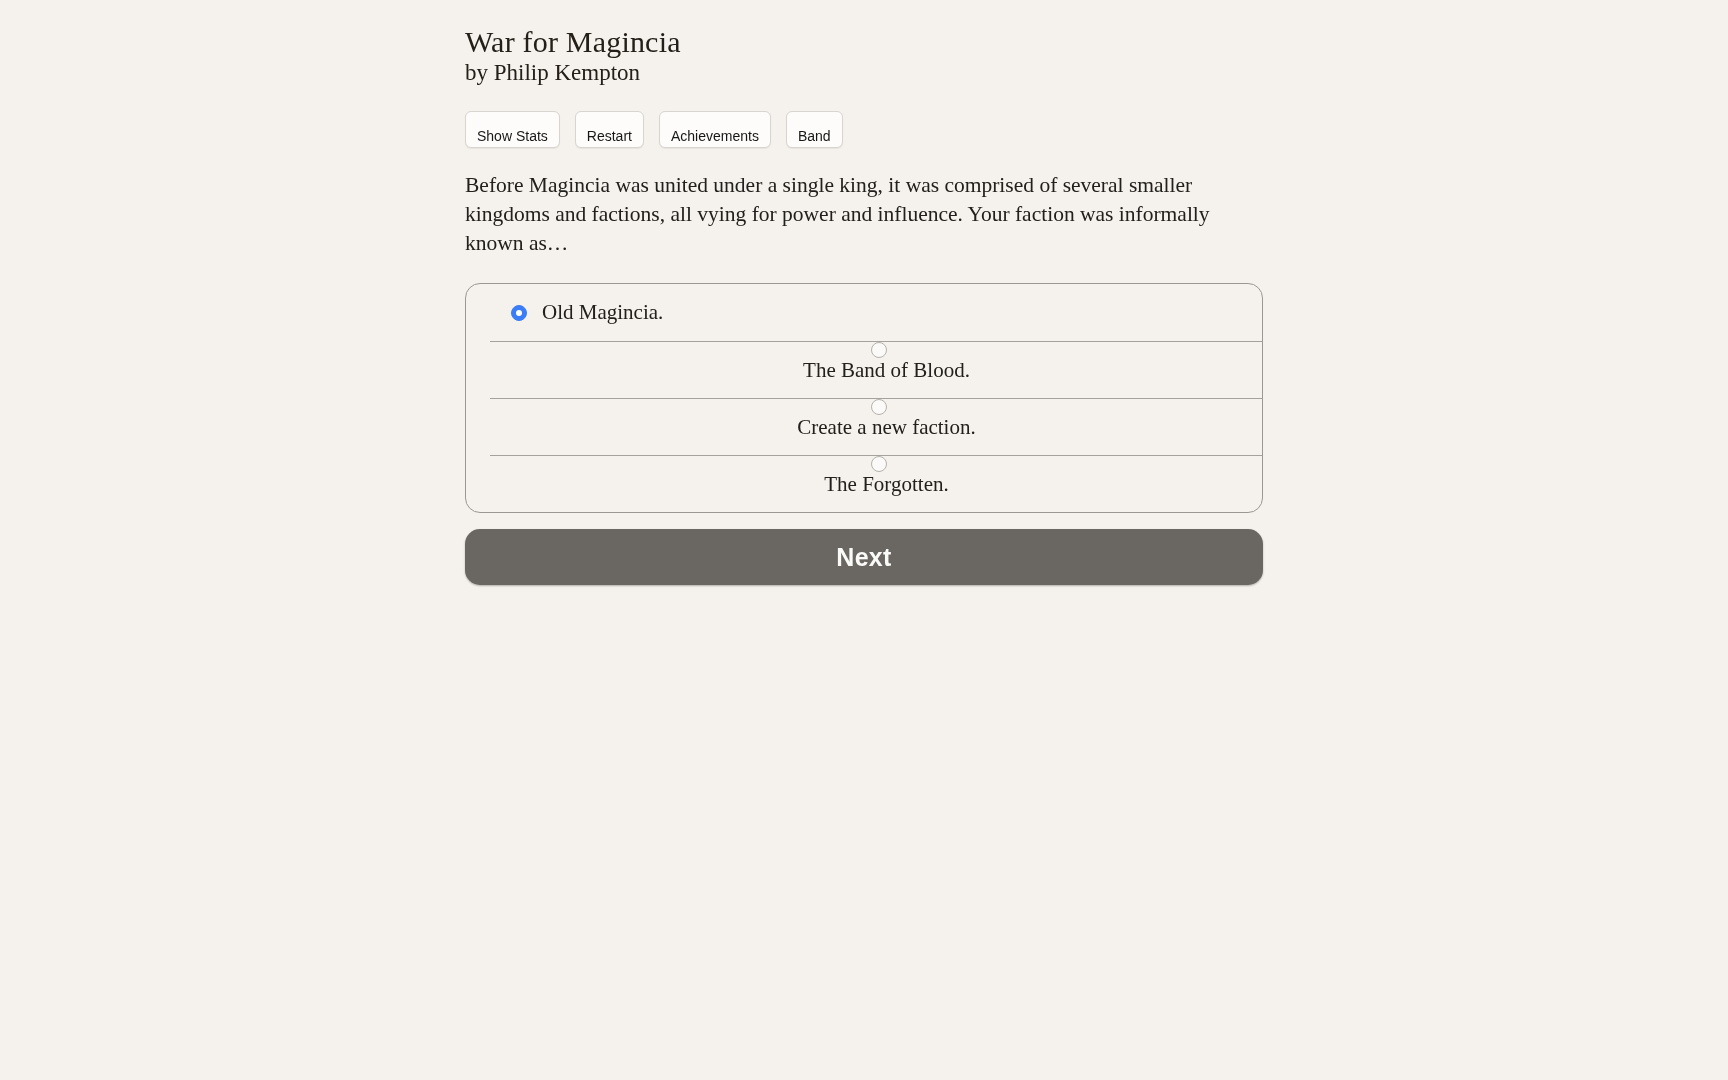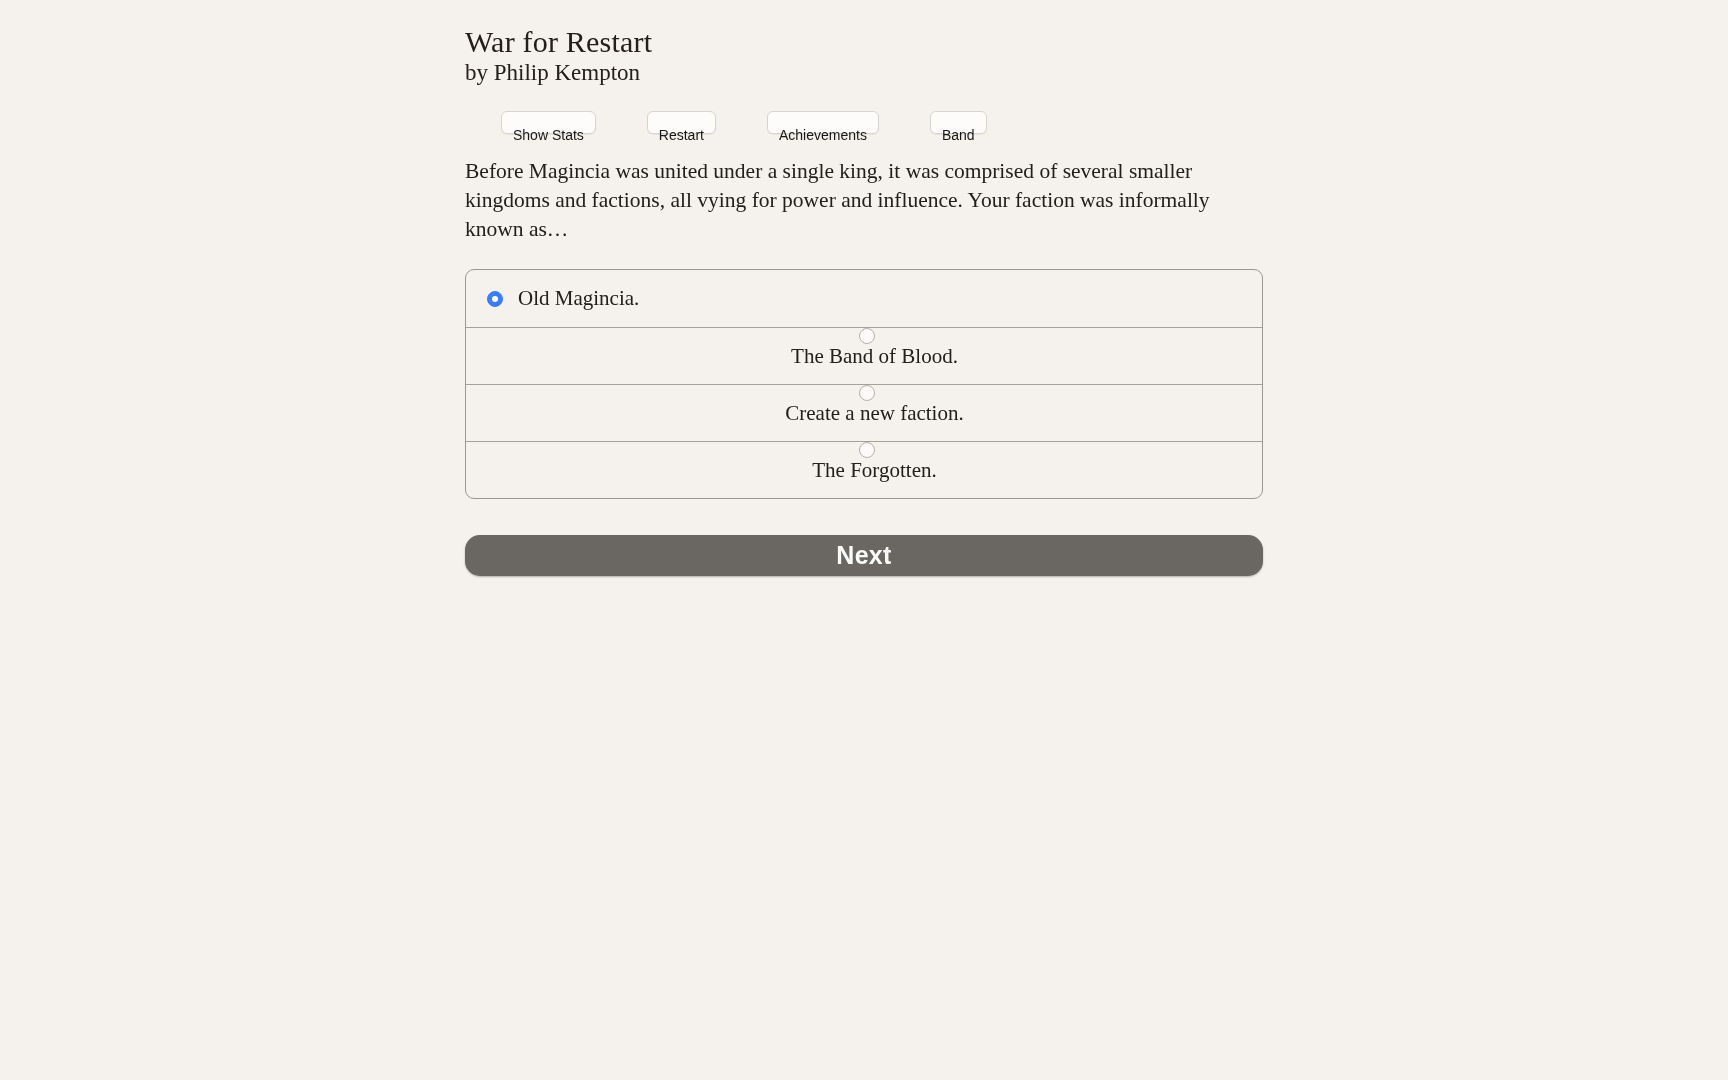--- a/index.html
+++ b/index.html
@@ -39,39 +39,39 @@
     align-items: center;
   }
   .toolbar button {
     font-family: "Liberation Sans", sans-serif;
     font-size: 14px;
     color: #171717;
     background: #fdfcfb;
     border: 1px solid #d8d5d0;
     border-radius: 6px;
     padding: 16px 11px 3px 11px;
-    height: 23px;
+    height: 37px;
     line-height: 1;
     cursor: pointer;
     box-shadow: 0 1px 1px rgba(0,0,0,0.06);
-    margin-left: 36px;
   }
   .story-text {
     margin-top: 23px;
     font-size: 21.5px;
     line-height: 29px;
     color: #22201c;
     width: 770px;
   }
   .choices-box {
     margin-top: 25px;
     border: 1px solid #9b9894;
-    border-radius: 9px;
+    border-radius: 15px;
     background: #f5f1ec;
     overflow: hidden;
+    padding-left: 24px;
   }
   .choice-row {
     display: flex;
     align-items: center;
     height: 57px;
     padding-left: 21px;
     cursor: pointer;
   }
   .choice-row + .choice-row {
     border-top: 1px solid #a5a29e;
@@ -100,23 +100,23 @@
     height: 6px;
     margin: -3px 0 0 -3px;
     border-radius: 50%;
     background: #ffffff;
   }
   .choice-label {
     font-size: 21px;
     color: #22201c;
   }
   .next-button {
-    margin-top: 36px;
+    margin-top: 16px;
     width: 798px;
-    height: 41px;
+    height: 56px;
     border: none;
     border-radius: 15px;
     background: #6a6661;
     color: #fafaf8;
     font-family: "Liberation Sans", sans-serif;
     font-size: 25px;
     font-weight: 700;
     letter-spacing: 0.3px;
     cursor: pointer;
     box-shadow: 0 1px 2px rgba(0,0,0,0.28);
@@ -124,21 +124,21 @@
     align-items: center;
     justify-content: center;
   }
 </style>
 </head>
 <body>
 
 <div class="page">
   <div class="column">
 
-    <h1 class="game-title">War for Restart</h1>
+    <h1 class="game-title">War for Magincia</h1>
 
     <div class="game-author">by Philip Kempton</div>
 
     <div class="toolbar">
       <button>Show Stats</button>
       <button>Restart</button>
       <button>Achievements</button>
       <button>Band</button>
     </div>
 

